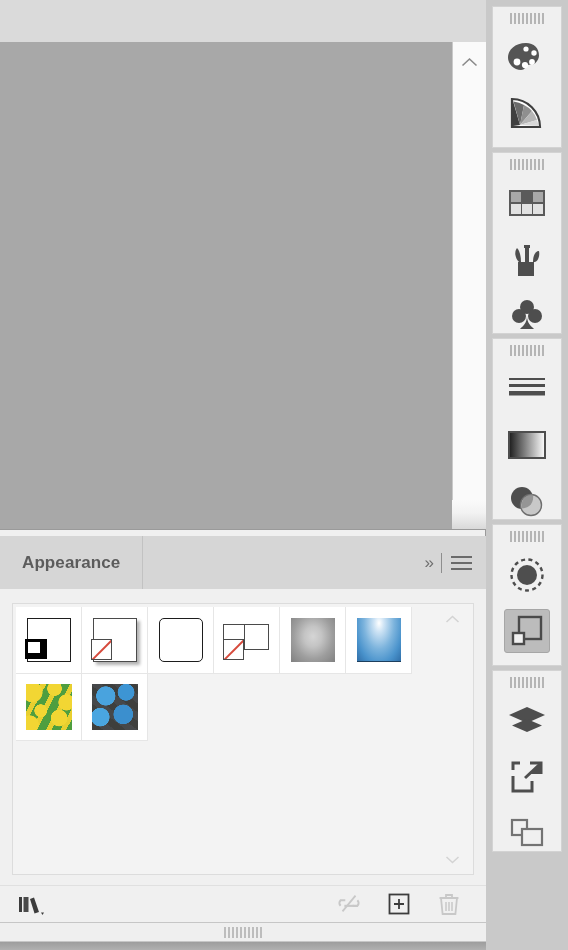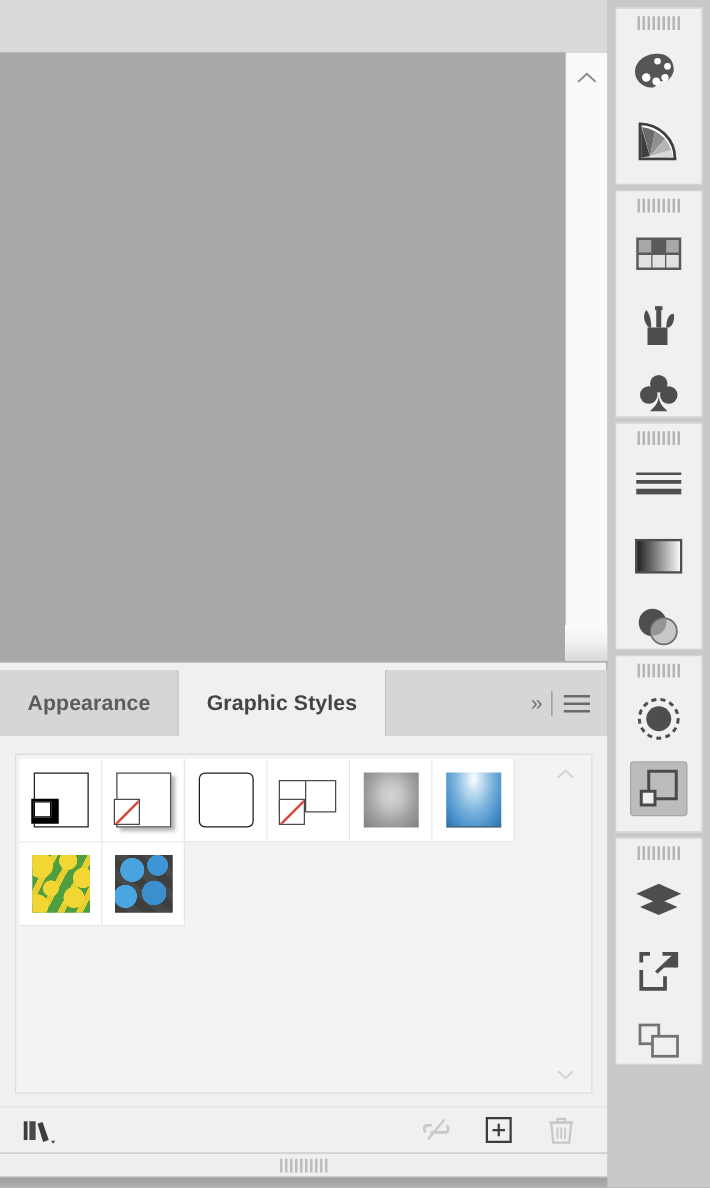--- a/index.html
+++ b/index.html
@@ -243,21 +243,20 @@
       <path d="M1.5 8.5 L8.5 2 L15.5 8.5" fill="none" stroke="#8a8a8a" stroke-width="1.6"></path>
     </svg>
   </div>
   <div class="canvas-bottom-shadow"></div>
 
   <div class="panel-topline"></div>
   <div class="panel"></div>
 
   <div class="tabbar">
     <div class="tab">Appearance</div>
-    <div class="tab active">Graphic Styles</div>
     <div class="tabbar-spacer"></div>
     <div class="tab-tools">
       <span class="chev-dbl">»</span>
       <span class="tab-divider"></span>
       <span class="hamburger">
           <i></i>
           <i></i>
           <i></i>
         </span>
     </div>

